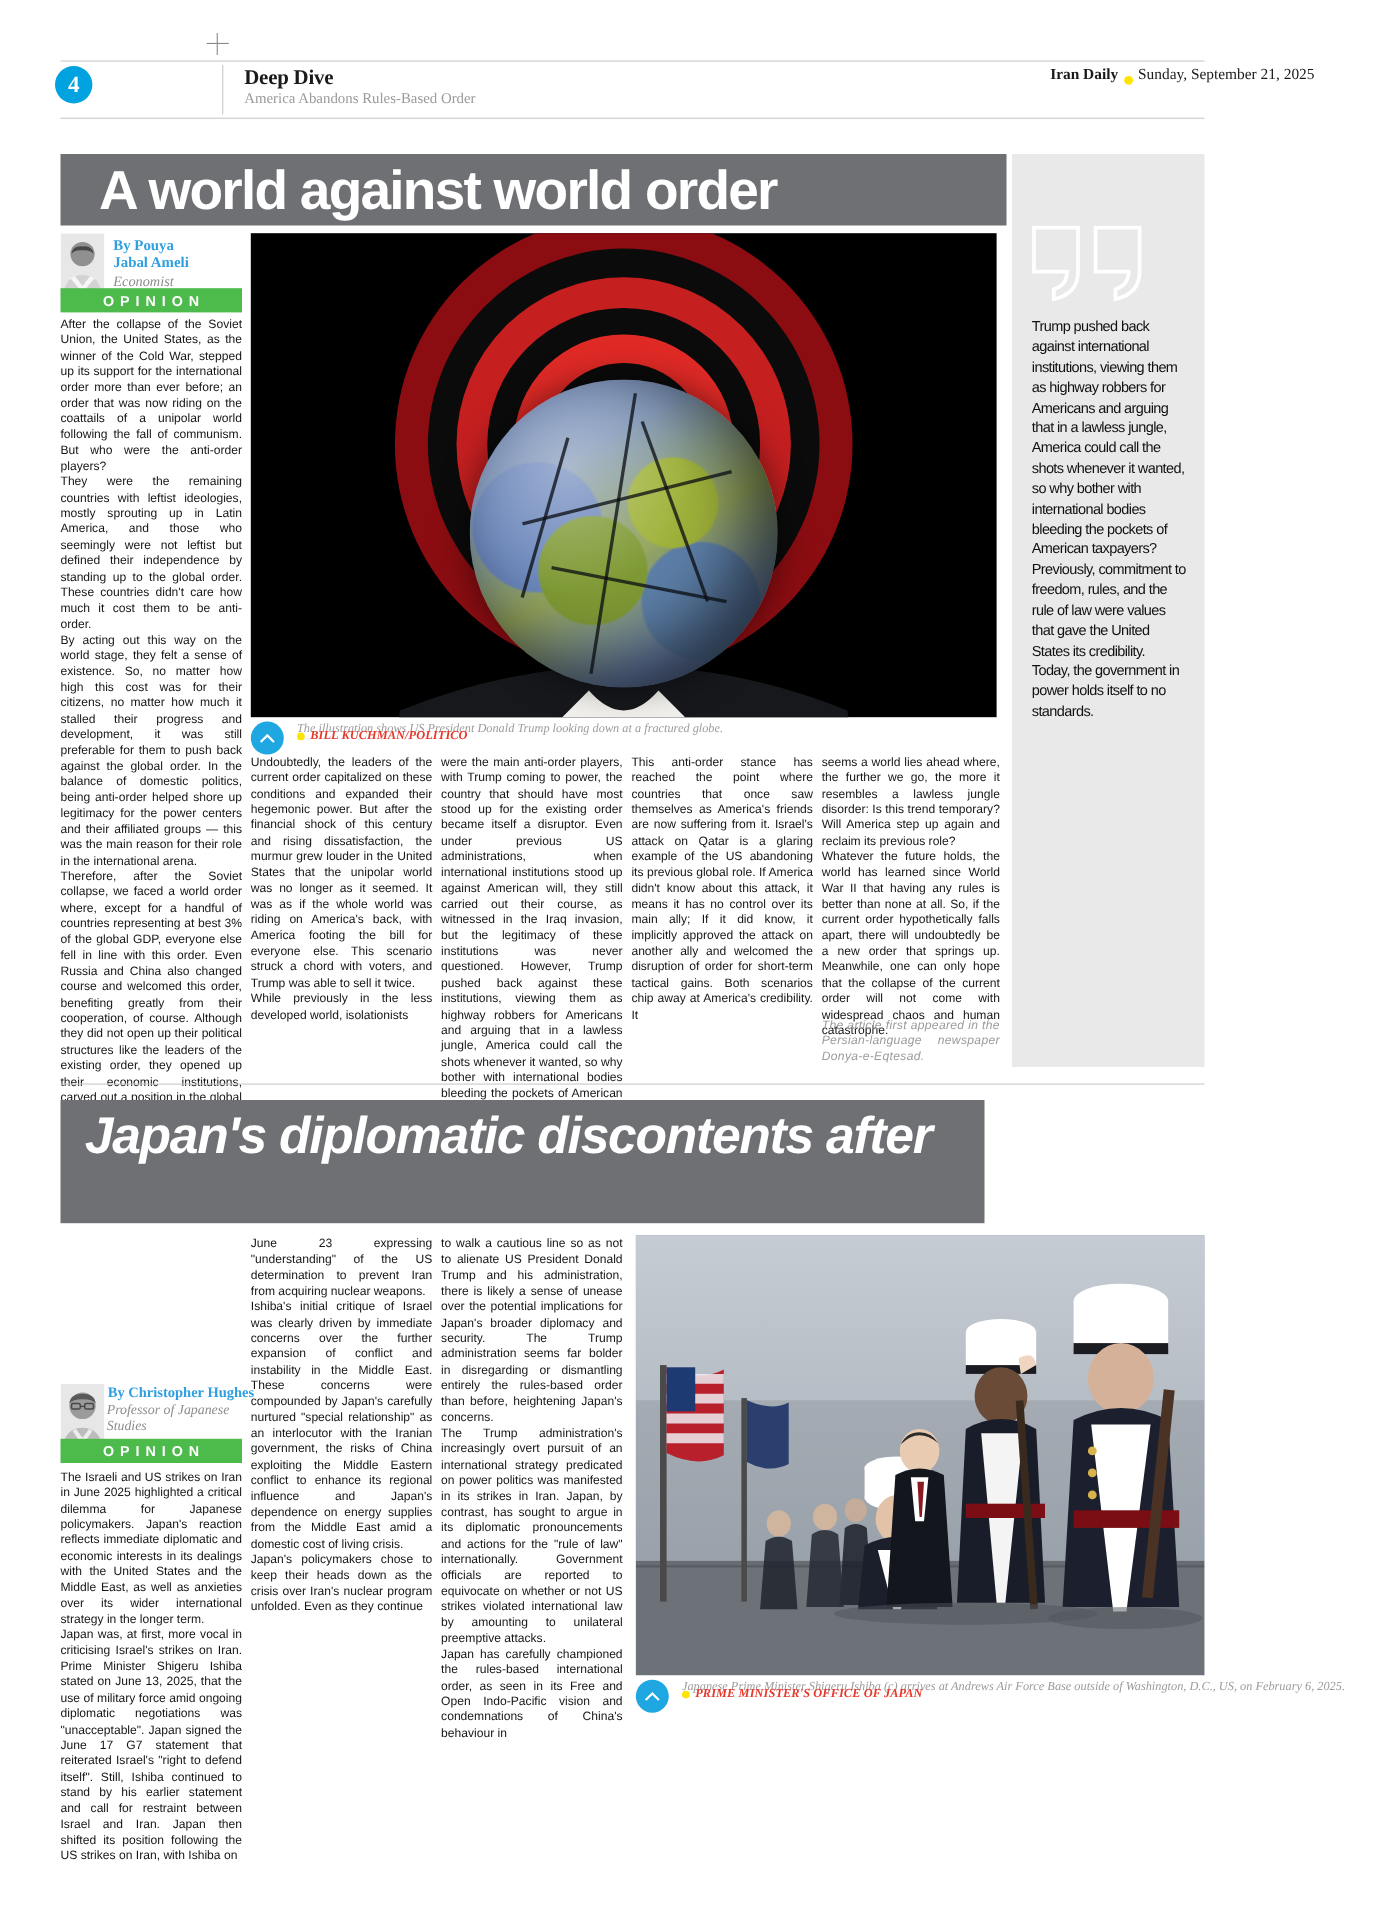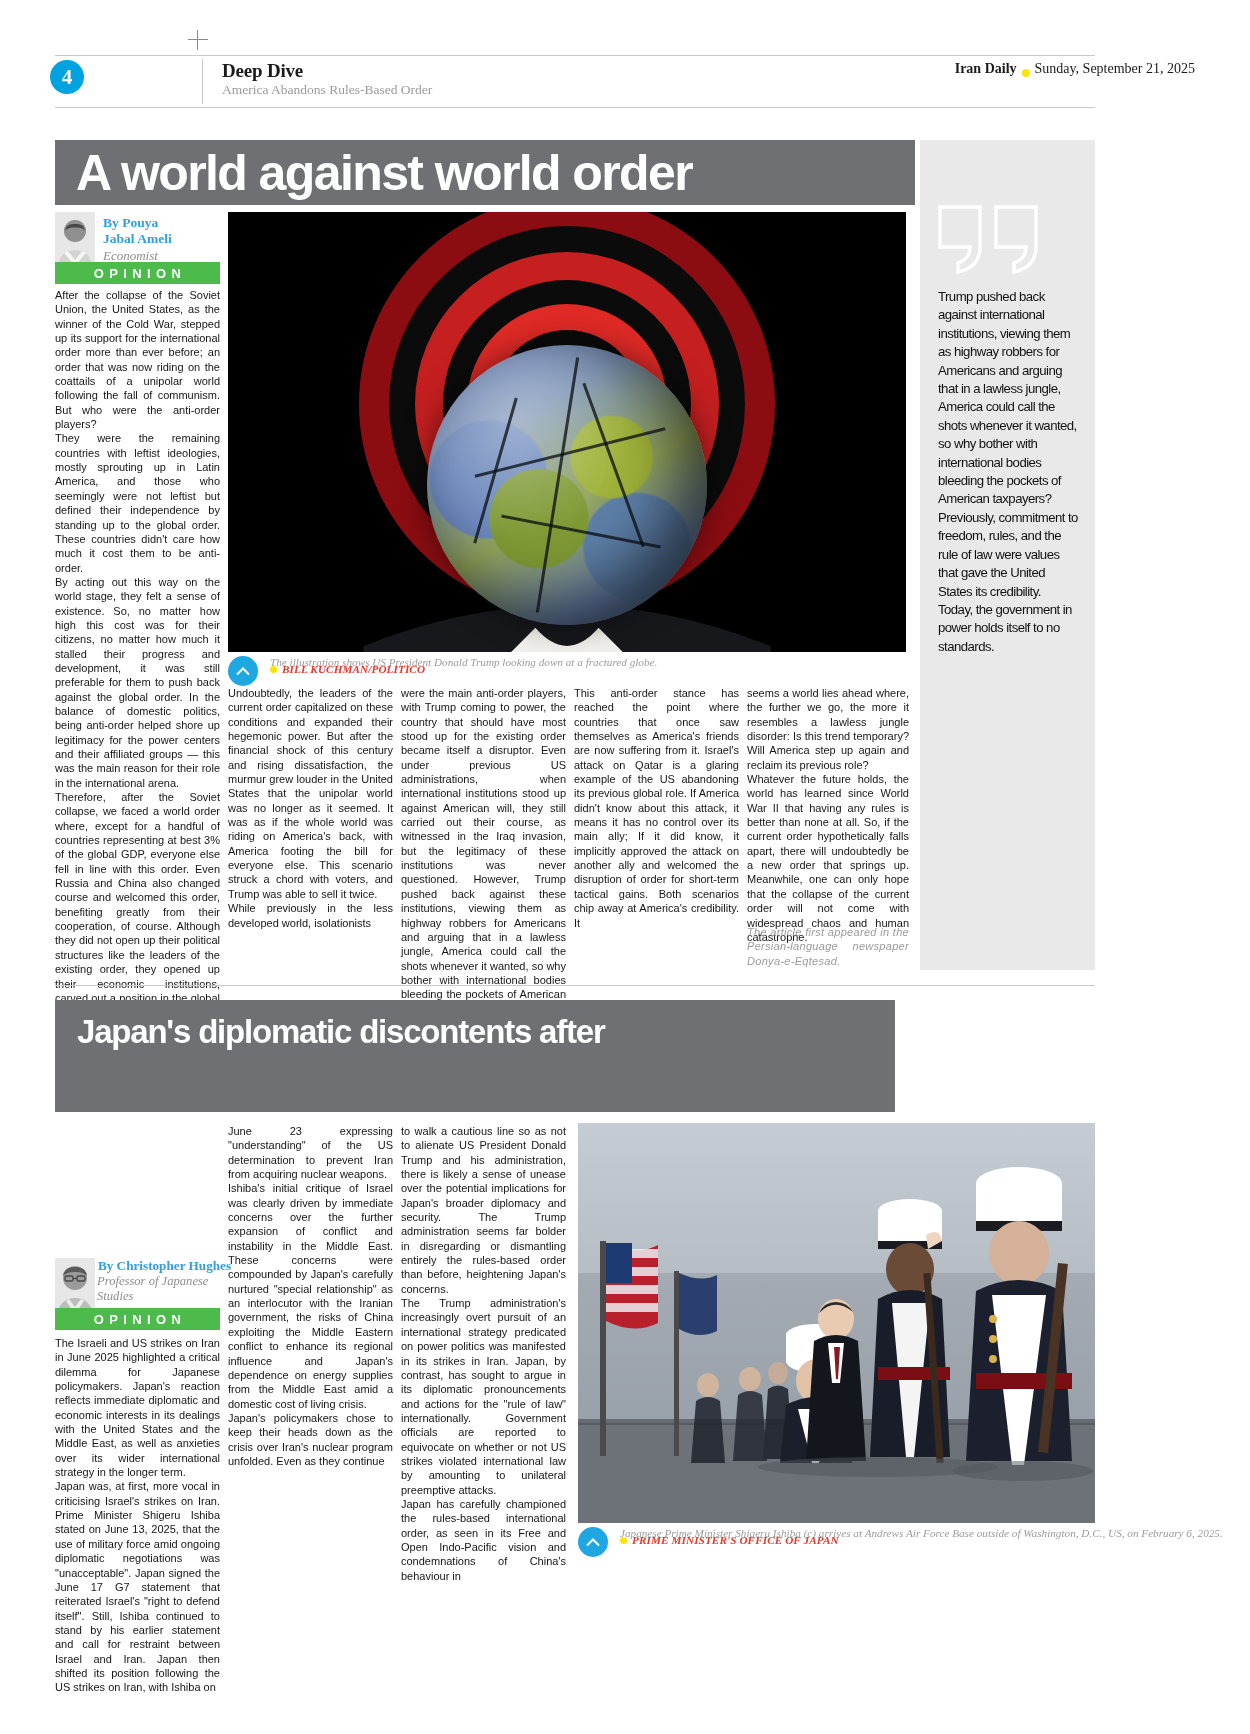--- a/index.html
+++ b/index.html
@@ -44,21 +44,21 @@
   .ydot { display:inline-block; width:8px; height:8px; border-radius:50%; background:#ffe400; }
 
   
   .art1-head {
     position:absolute; left:55px; top:140px; width:860px; height:65px;
     background:#6e7073;
   }
   .art1-head h1 {
     font-family:"Liberation Sans", sans-serif; font-weight:bold;
     font-size:50px; color:#fff; letter-spacing:-1.6px;
-    padding:2px 0 0 21px; line-height:62px; white-space:nowrap;
+    padding:2px 0 0 35px; line-height:62px; white-space:nowrap;
   }
   .quote-panel {
     position:absolute; left:920px; top:140px; width:175px; height:830px;
     background:#e9e9ea;
   }
   .quote-mark { position:absolute; left:938px; top:205px; }
   .quote-text {
     position:absolute; left:938px; top:288px; width:140px;
     font-family:"Liberation Sans", sans-serif; font-size:13.2px;
     line-height:18.4px; color:#111; letter-spacing:-0.55px;
@@ -133,22 +133,23 @@
   .bodycol p { margin:0; text-indent:0; }
   .italic-note { font-style:italic; color:#9b9b9b; }
 
   
   .sep-rule { position:absolute; left:55px; top:985px; width:1040px; height:1px; background:#c9c9c9; }
   .art2-head {
     position:absolute; left:55px; top:1000px; width:840px; height:112px; background:#6e7073;
   }
   .art2-head h1 {
     font-family:"Liberation Sans", sans-serif; font-weight:bold;
-    font-size:33px; color:#fff; letter-spacing:-1.2px; line-height:50px;
+    font-size:47px; color:#fff; letter-spacing:-1.2px; line-height:50px;
     padding:7px 0 0 22px;
+    font-style:italic;
   }
   .byline2 { position:absolute; left:55px; top:1258px; width:175px; }
   .byline2 .phwrap { position:absolute; left:0; top:0; width:40px; height:60px; overflow:hidden; }
   .byline2-name {
     position:absolute; left:42px; top:0px; width:135px;
     font-family:"Liberation Serif", serif; font-weight:bold; font-size:13.2px;
     line-height:15px; color:#2f9fe0;text-align:center;
   }
   .byline2-role {
     position:absolute; left:42px; top:16px; width:120px;

